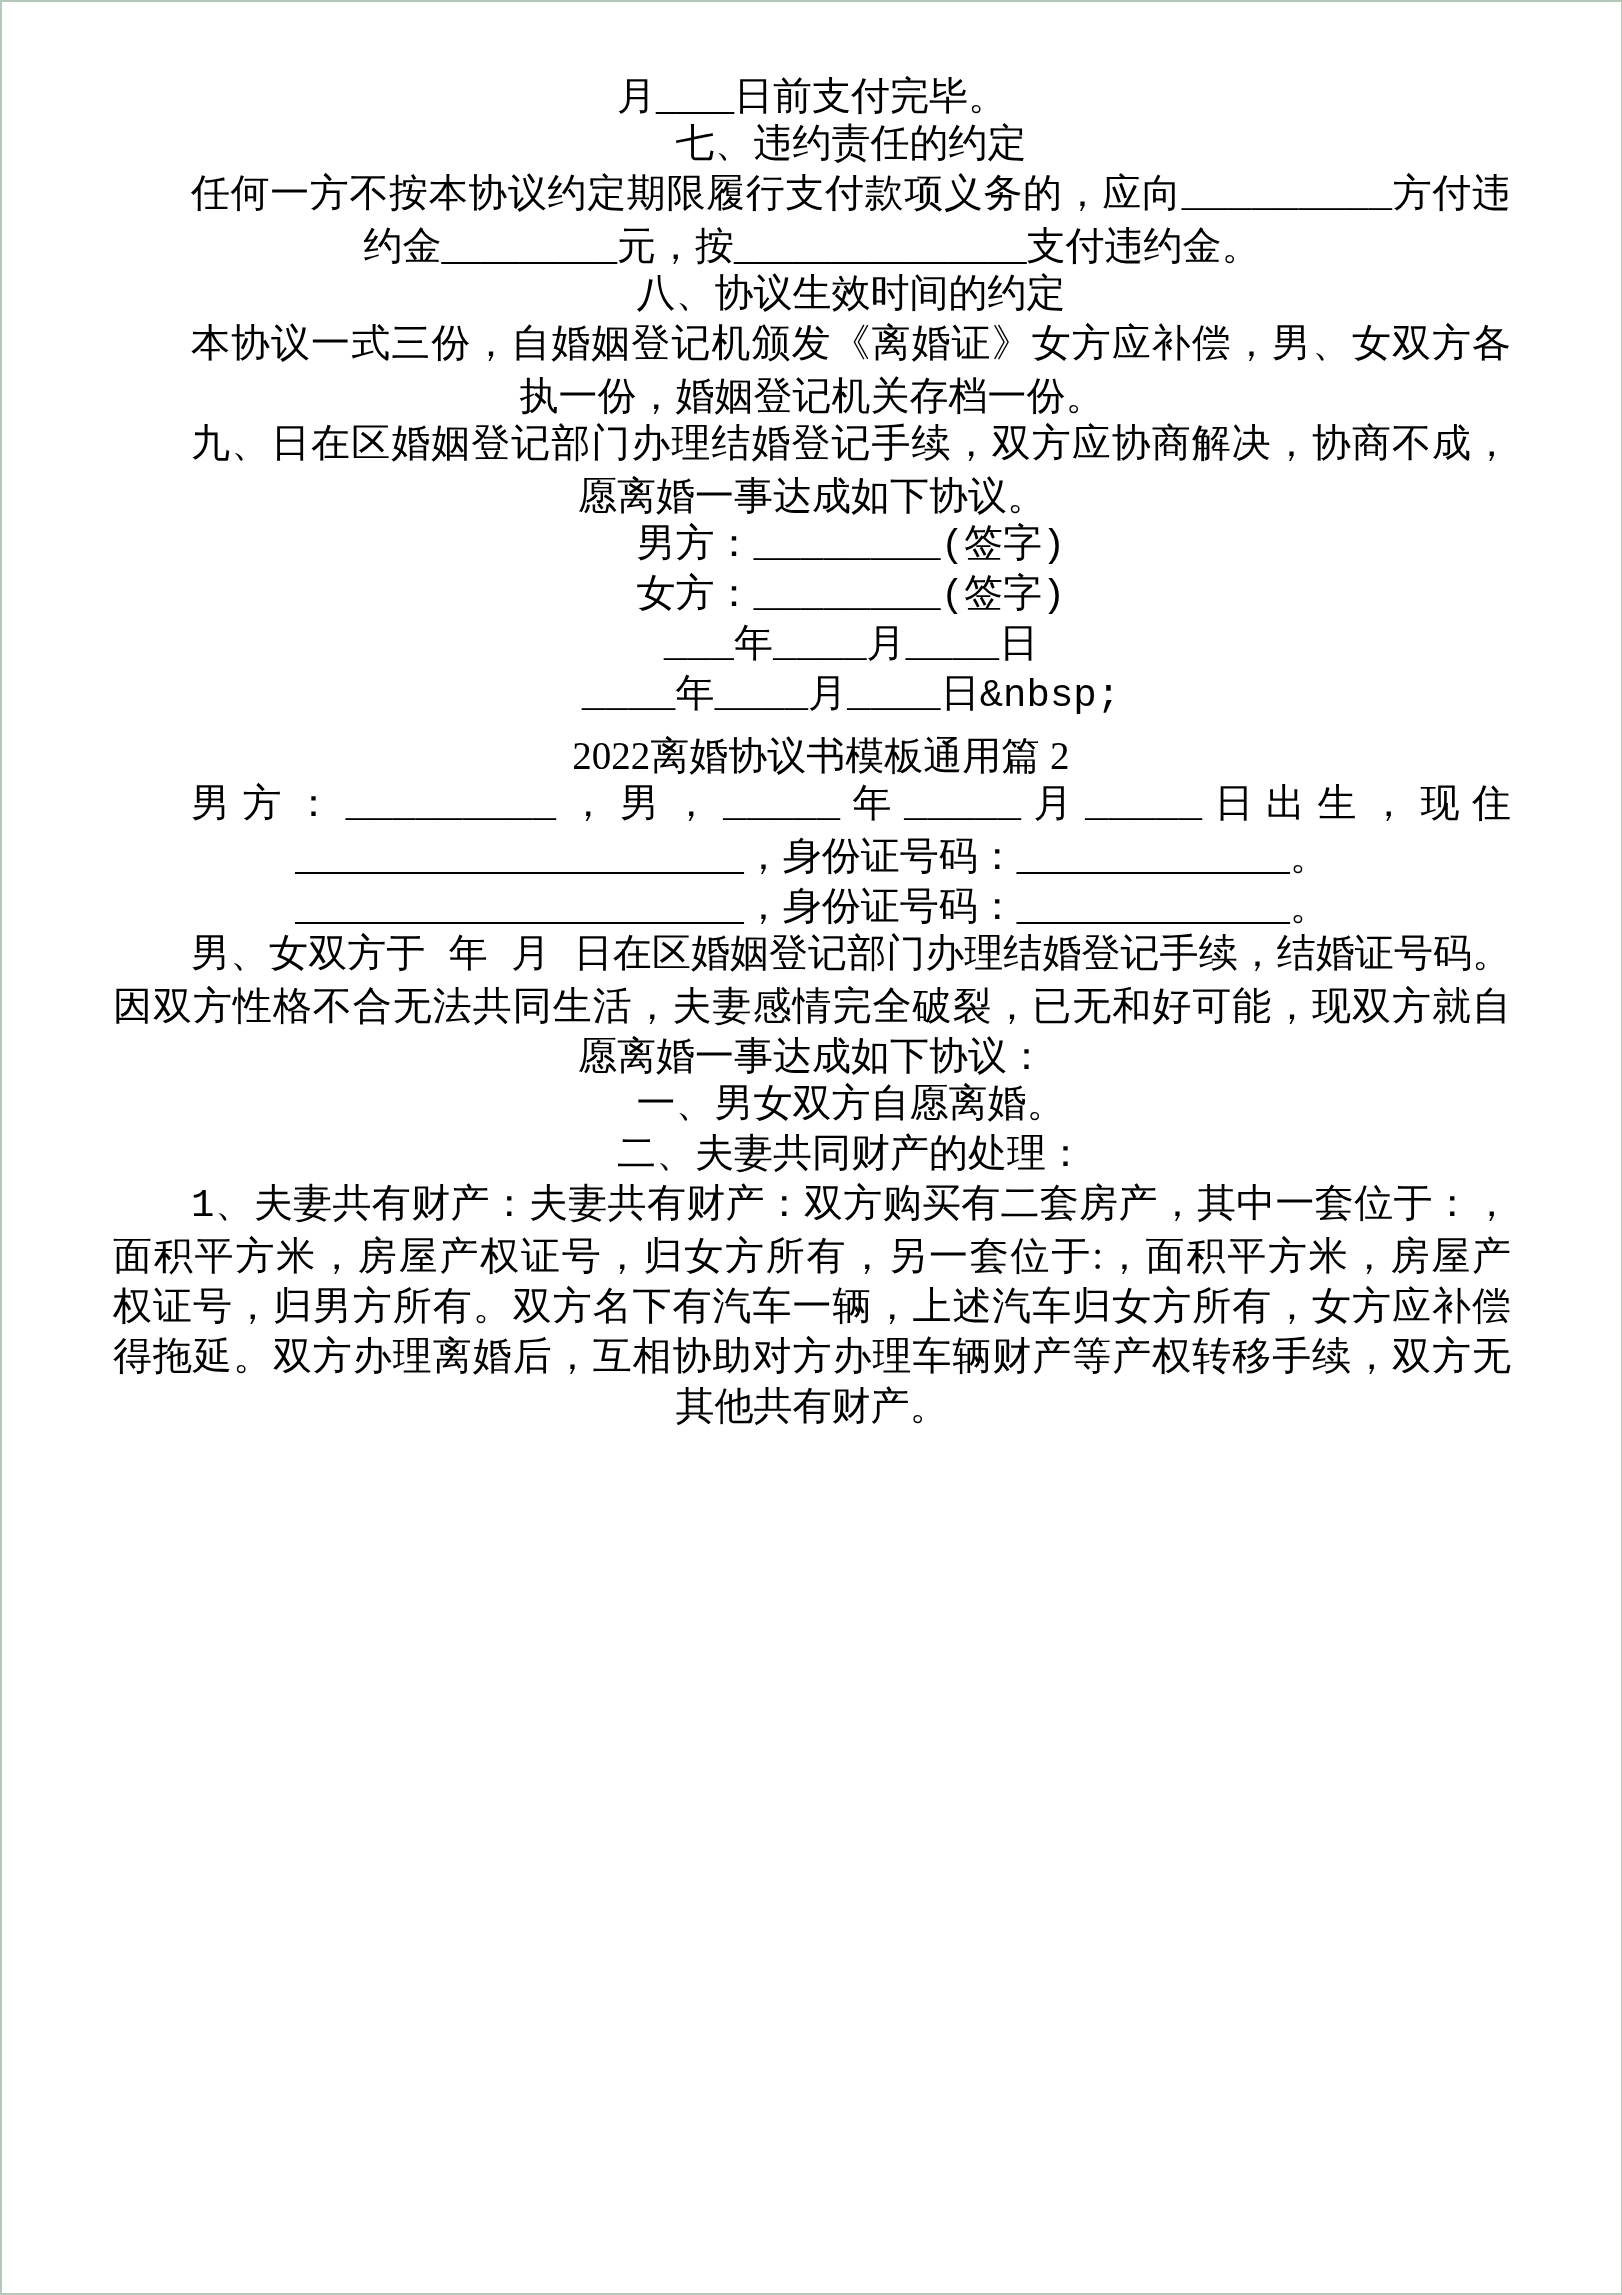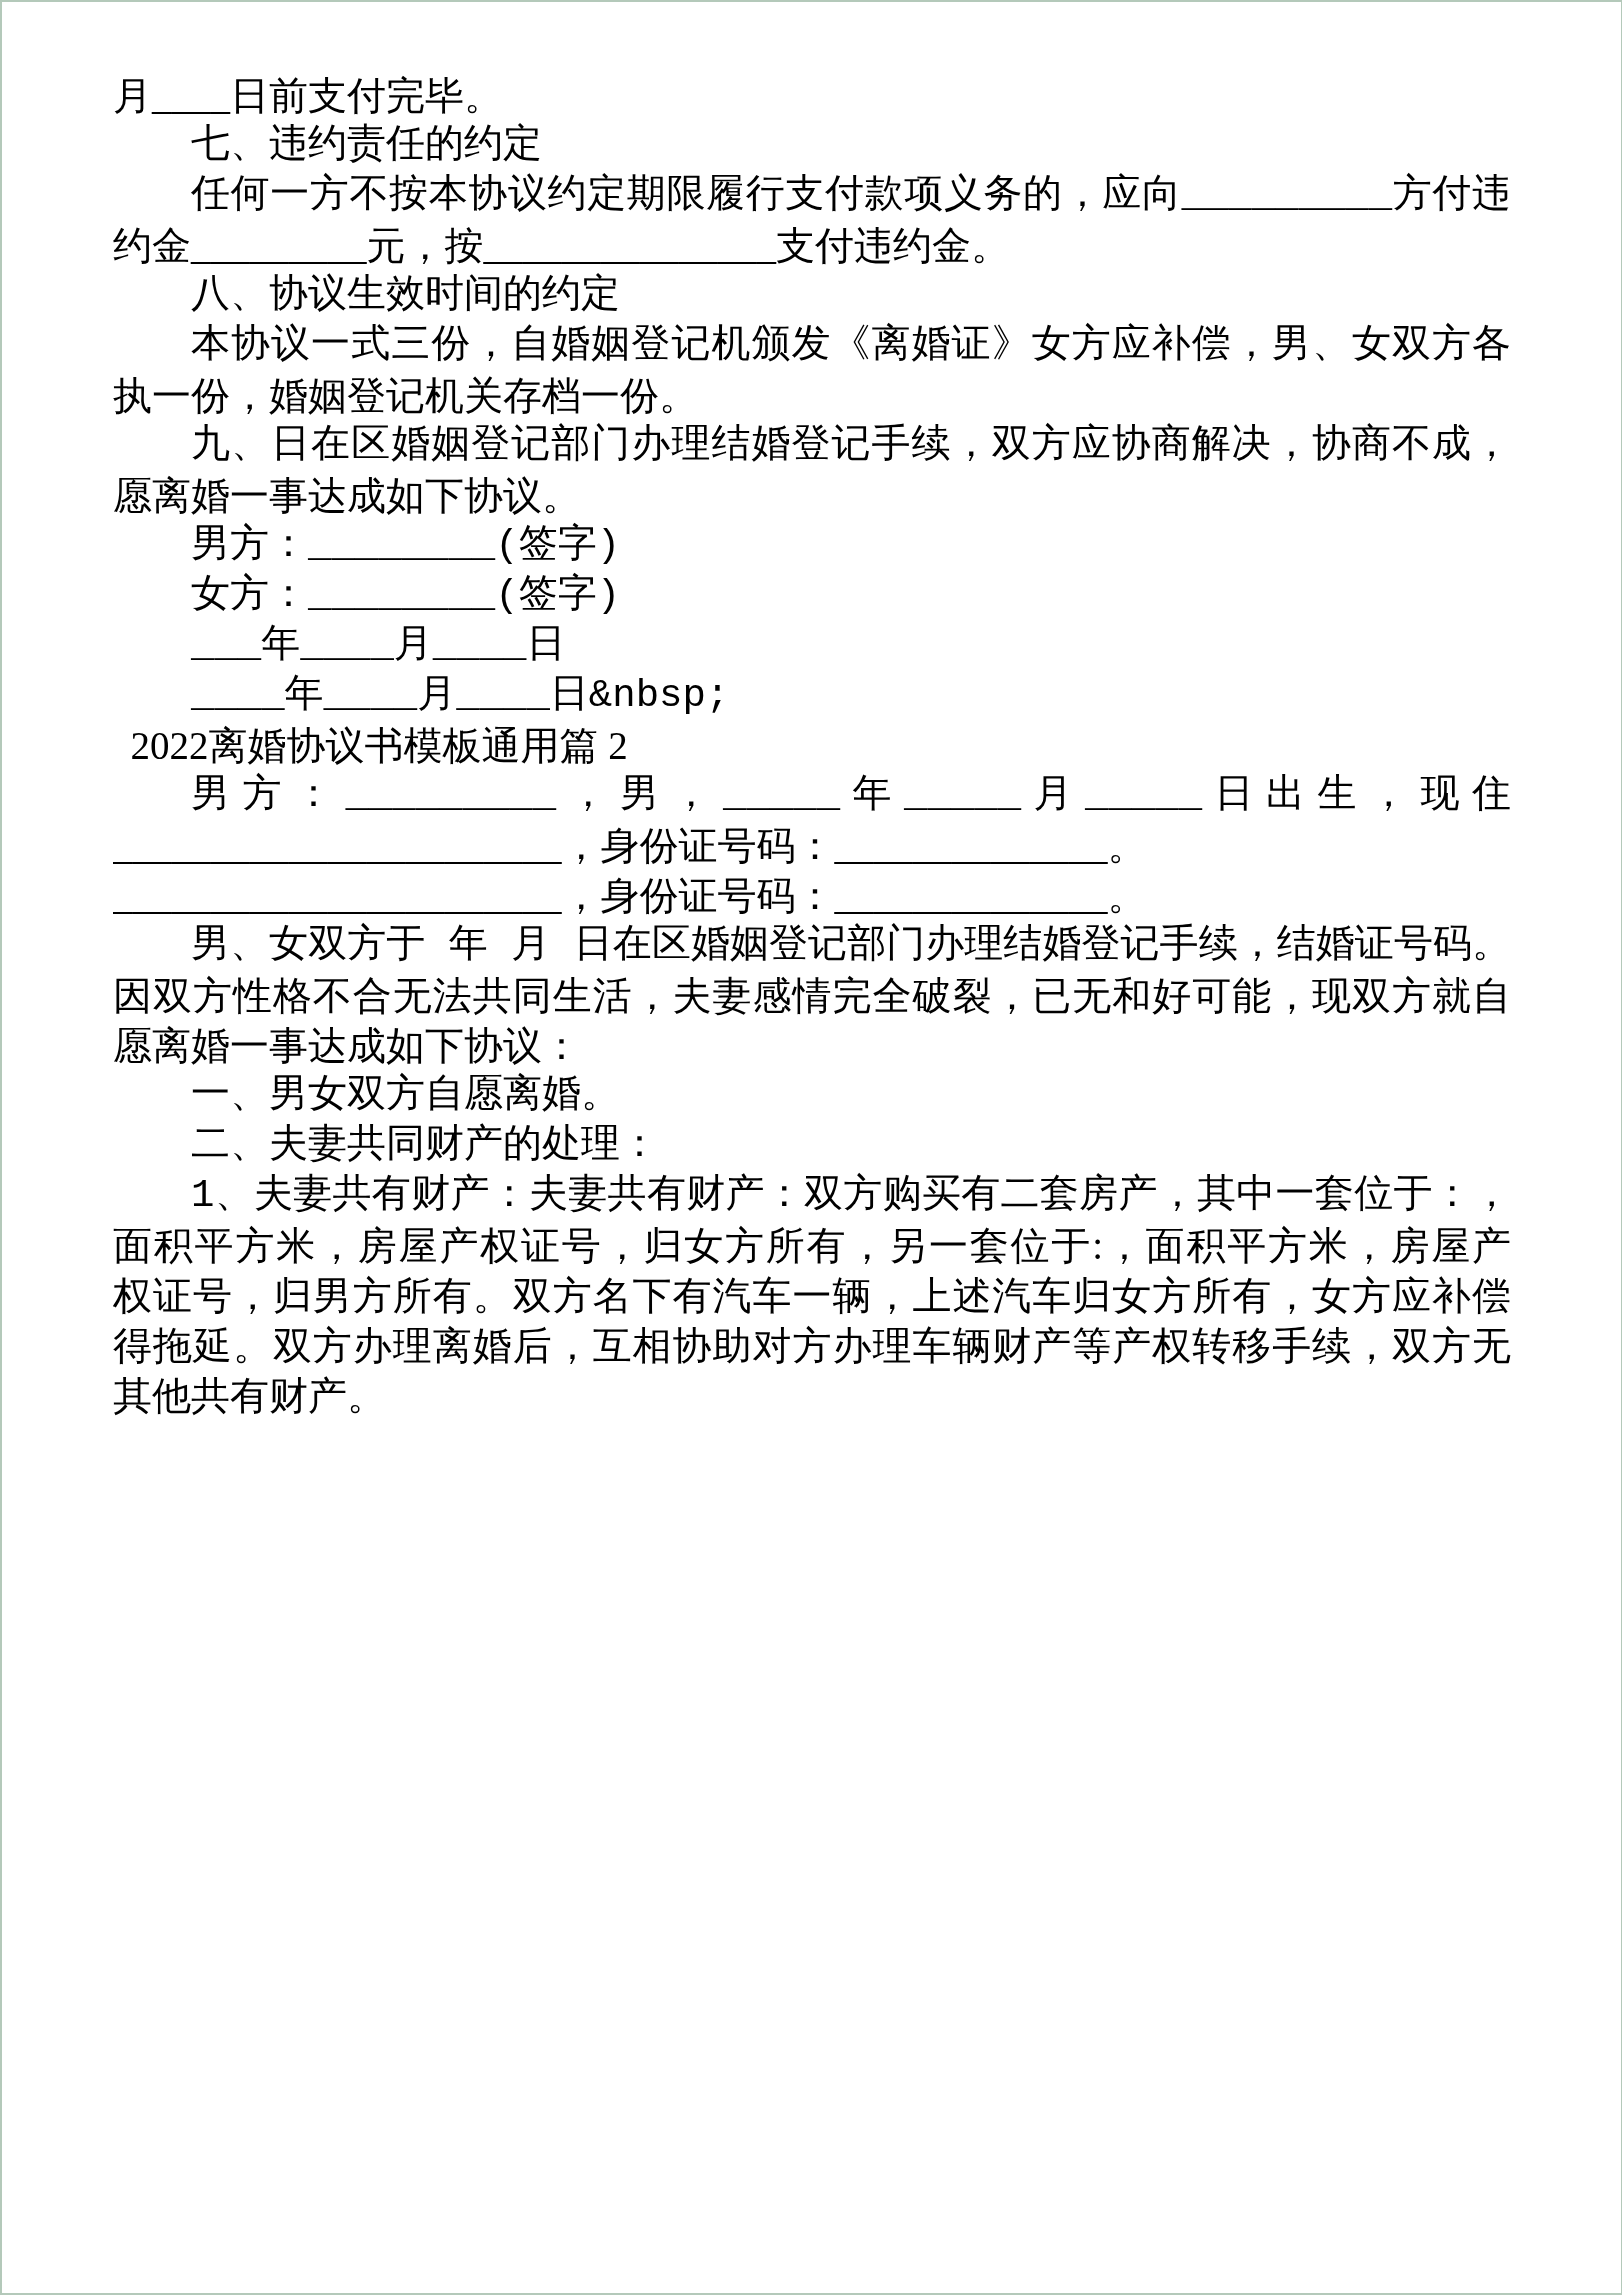--- a/index.html
+++ b/index.html
@@ -22,30 +22,31 @@
     position: absolute;
     left: 111px;
     right: 110px;
     top: 69px;
   }
   .line {
     font-size: 39px;
     line-height: 50px;
     height: 50px;
     overflow: hidden;
-    text-align: left;
+    text-align: center;
     letter-spacing: 0;
     word-break: normal;
   }
   .indent {
     text-indent: 2em;
     font-family: Liberation Mono, monospace;
   }
   .indent-half {
     text-indent: 0.45em;
+    margin-top: 10px;
   }
   .fill {
     text-align: justify;
     text-align-last: justify;
   }
 </style>
 </head>
 <body>
 
 <div class="page">

